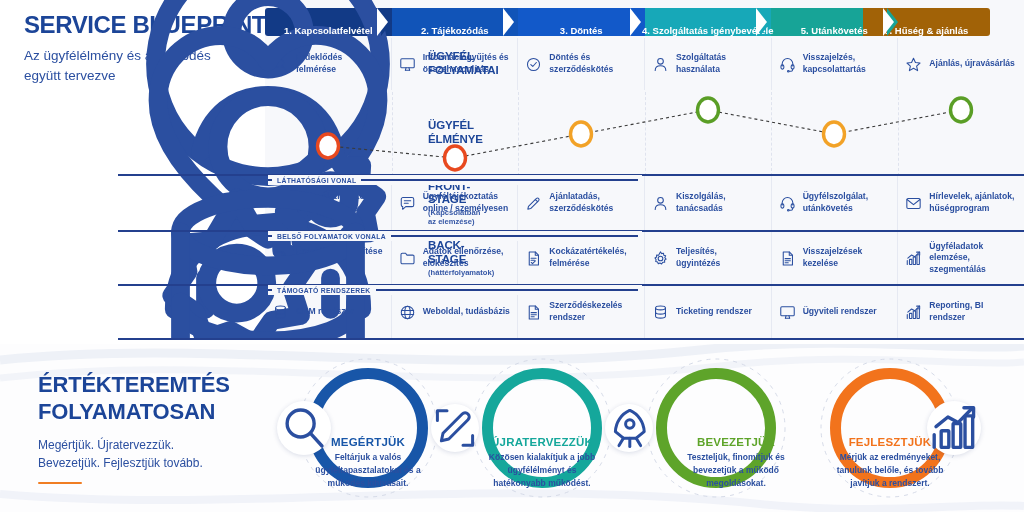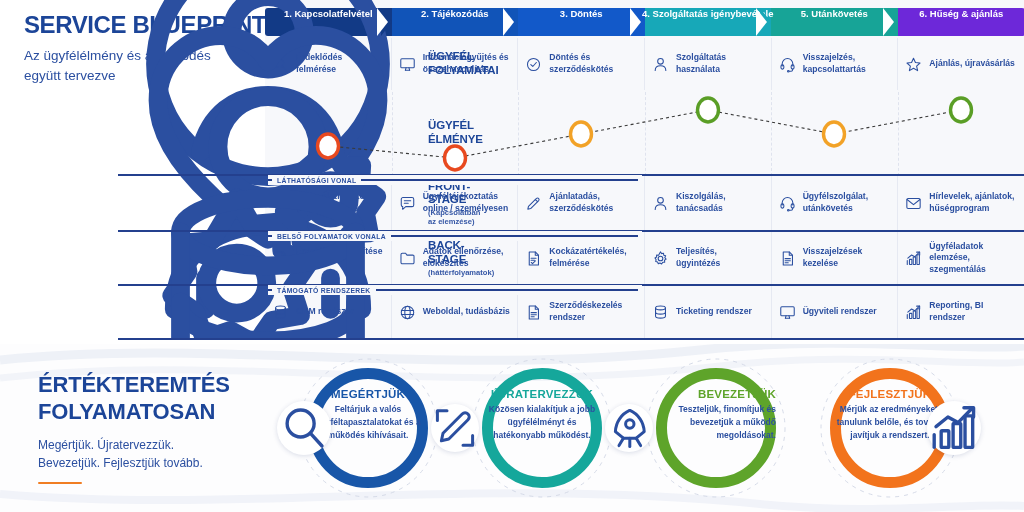--- a/index.html
+++ b/index.html
@@ -33,21 +33,21 @@
   }
   .sub-title{
     position:absolute;left:24px;top:46px;width:225px;
     font-size:13.5px;font-weight:400;color:#2b4fa0;line-height:1.45;
   }
 
   
   .chev-row{position:absolute;left:265px;top:8px;width:759px;height:28px;}
   .chev{
     position:absolute;top:0;height:28px;
-    display:flex;align-items:flex-start;justify-content:center;
+    display:flex;align-items:flex-end;justify-content:center;
     color:#fff;font-size:9.5px;font-weight:bold;
     white-space:nowrap;padding:0 6px;box-sizing:border-box;
   }
   .chev .ctxt{position:relative;z-index:2;}
   .chev.r0{border-radius:3px 0 0 3px;}
   .chev.r5{border-radius:0 3px 3px 0;}
   .chev-arrow{
     position:absolute;top:0;width:0;height:0;z-index:3;
     border-top:14px solid transparent;border-bottom:14px solid transparent;
   }
@@ -103,21 +103,21 @@
     position:absolute;left:0;top:344px;width:1024px;height:168px;
     background:#fdfdfe;overflow:hidden;
   }
   .bot-left{position:absolute;left:38px;top:28px;width:215px;}
   .bot-title{font-size:22px;font-weight:bold;color:#1c4598;line-height:1.22;letter-spacing:-0.2px;}
   .bot-sub{margin-top:10px;font-size:12px;color:#2b4fa0;line-height:1.5;}
   .bot-rule{margin-top:10px;width:44px;height:2.5px;background:#f07d23;border-radius:2px;}
 
   .loopwrap{position:absolute;left:250px;top:0;width:774px;height:168px;}
   .loop-ring{position:absolute;border-radius:50%;box-sizing:border-box;}
-  .stage-txt{position:absolute;text-align:center;}
+  .stage-txt{position:absolute;text-align:center;margin-top:48px;}
   .stage-h{font-size:11.5px;font-weight:bold;letter-spacing:0.2px;}
   .stage-b{margin-top:3px;font-size:8.5px;font-weight:bold;color:#2b4fa0;line-height:1.55;}
   .icon-bubble{
     position:absolute;border-radius:50%;background:#fff;
     box-shadow:0 1px 5px rgba(30,50,110,0.16);
     display:flex;align-items:center;justify-content:center;
   }
 </style>
 </head>
 <body>
@@ -150,21 +150,21 @@
         <div class="chev" style="left: 379.5px; width: 126.5px; background: rgb(23, 168, 184);">
           <span class="ctxt">4. Szolgáltatás igénybevétele</span>
         </div>
         <div class="chev-arrow" style="left: 495px; border-left: 11px solid rgb(23, 168, 184);"></div>
         <div class="chev-arrow" style="left: 491px; border-left: 11px solid rgb(255, 255, 255); z-index: 4;"></div>
         <div class="chev" style="left: 506px; width: 126.5px; background: rgb(23, 164, 151);">
           <span class="ctxt">5. Utánkövetés</span>
         </div>
         <div class="chev-arrow" style="left: 621.5px; border-left: 11px solid rgb(23, 164, 151);"></div>
         <div class="chev-arrow" style="left: 617.5px; border-left: 11px solid rgb(255, 255, 255); z-index: 4;"></div>
-        <div class="chev r5" style="left: 633px; width: 126.5px; background: #6d28d9;">
+        <div class="chev r5" style="left: 598px; width: 126.5px; background: #a16207;">
           <span class="ctxt">6. Hűség &amp; ajánlás</span>
         </div>
       </div>
 
     <div id="gridContent">
         <div class="vguide" style="left: 391.5px; top: 92px; height: 84px;"></div>
         <div class="vguide" style="left: 518px; top: 92px; height: 84px;"></div>
         <div class="vguide" style="left: 644.5px; top: 92px; height: 84px;"></div>
         <div class="vguide" style="left: 771px; top: 92px; height: 84px;"></div>
         <div class="vguide" style="left: 897.5px; top: 92px; height: 84px;"></div>
@@ -591,21 +591,21 @@
         <div class="stage-txt" style="left: 58px; top: 44px; width: 120px;">
           <div class="stage-h" style="color:#1856a8">MEGÉRTJÜK</div>
           <div class="stage-b">Feltárjuk a valós ügyféltapasztalatokat és a működés kihívásait.</div>
         </div>
         <div class="loop-ring" style="left: 232px; top: 24px; width: 120px; height: 120px; border: 11px solid rgb(21, 167, 155);"></div>
         <div class="stage-txt" style="left: 232px; top: 44px; width: 120px;">
           <div class="stage-h" style="color:#15a79b">ÚJRATERVEZZÜK</div>
           <div class="stage-b">Közösen kialakítjuk a jobb ügyfélélményt és hatékonyabb működést.</div>
         </div>
         <div class="loop-ring" style="left: 406px; top: 24px; width: 120px; height: 120px; border: 11px solid rgb(94, 164, 42);"></div>
-        <div class="stage-txt" style="left: 406px; top: 44px; width: 120px; text-align: right;">
+        <div class="stage-txt" style="left: 426px; top: 44px; width: 120px;">
           <div class="stage-h" style="color:#5ea42a">BEVEZETJÜK</div>
           <div class="stage-b">Teszteljük, finomítjuk és bevezetjük a működő megoldásokat.</div>
         </div>
         <div class="loop-ring" style="left: 580px; top: 24px; width: 120px; height: 120px; border: 11px solid rgb(242, 115, 28);"></div>
         <div class="stage-txt" style="left: 580px; top: 44px; width: 120px;">
           <div class="stage-h" style="color:#f2731c">FEJLESZTJÜK</div>
           <div class="stage-b">Mérjük az eredményeket, tanulunk belőle, és tovább javítjuk a rendszert.</div>
         </div>
         <div class="icon-bubble" style="left: 27px; top: 57px; width: 54px; height: 54px;">
           <span class="ico">

